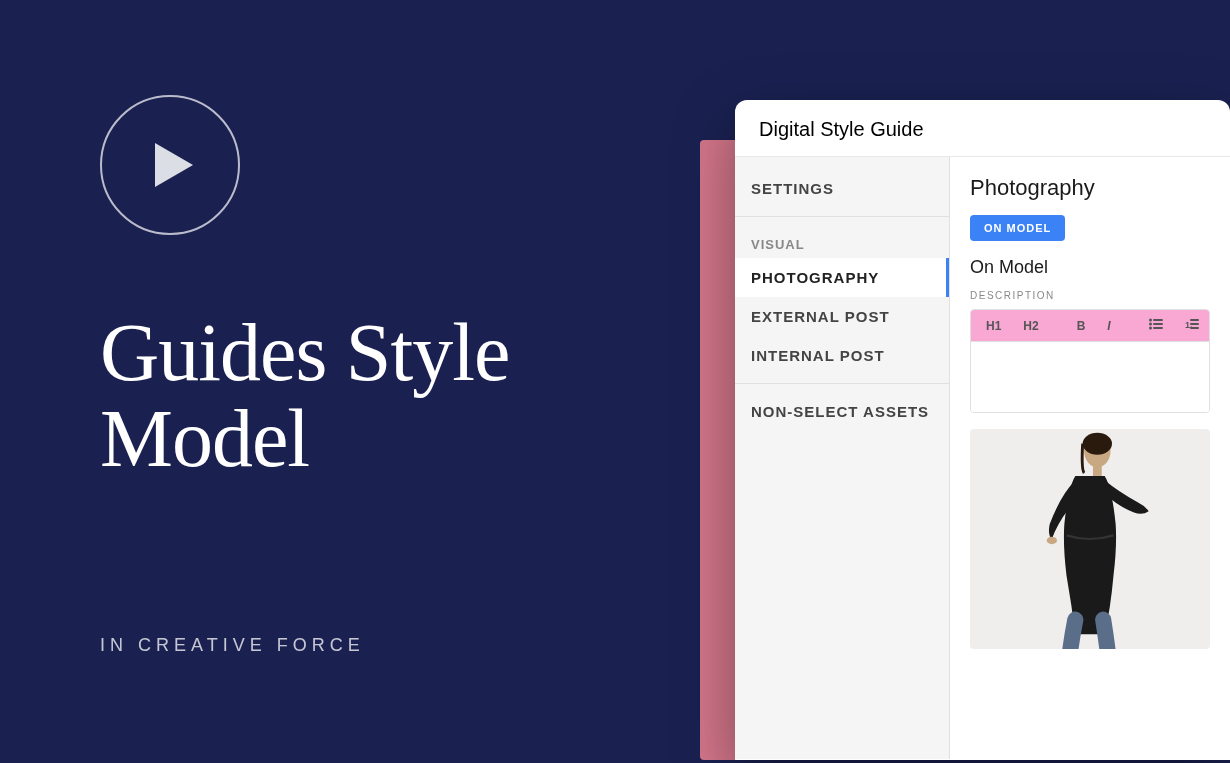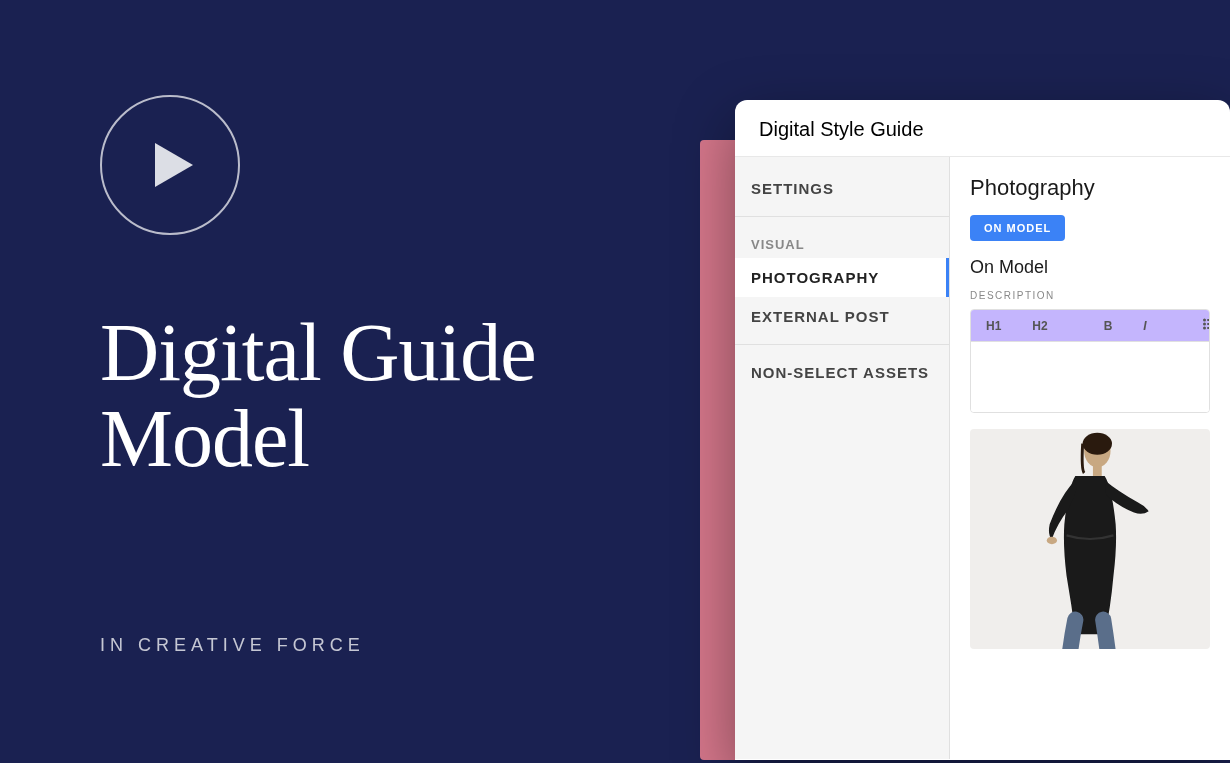--- a/index.html
+++ b/index.html
@@ -220,24 +220,24 @@
     .text-editor {
       border: 1px solid #e0e0e0;
       border-radius: 4px;
       overflow: hidden;
       margin-bottom: 16px;
     }
 
     .editor-toolbar {
       display: flex;
       align-items: center;
-      gap: 21px;
+      gap: 12px;
       padding: 6px 10px;
       border-bottom: 1px solid #e0e0e0;
-      background: #c4b5fd;
+      background: #f9a8d4;
     }
 
     .toolbar-btn {
       font-size: 12px;
       font-weight: 600;
       color: #555;
       padding: 2px 5px;
       cursor: pointer;
       border-radius: 2px;
     }
@@ -279,21 +279,21 @@
 
 <div class="right-panel"></div>
 
 <div class="play-button-container">
   <div class="play-button-circle">
     <div class="play-icon"></div>
   </div>
 </div>
 
 <div class="main-title">
-  <div>Digital Guide</div>
+  <div>Guides Style</div>
   <div>Model</div>
 </div>
 
 <div class="subtitle">IN CREATIVE FORCE</div>
 
 <div class="pink-rect"></div>
 
 <div class="style-guide-window">
 
   <div class="window-title-bar">
@@ -305,20 +305,21 @@
     <div class="window-sidebar">
 
       <div class="sidebar-item">SETTINGS</div>
 
       <div class="sidebar-divider"></div>
 
       <div class="sidebar-section-label">VISUAL</div>
 
       <div class="sidebar-item active">PHOTOGRAPHY</div>
       <div class="sidebar-item">EXTERNAL POST</div>
+      <div class="sidebar-item">INTERNAL POST</div>
 
       <div class="sidebar-divider"></div>
 
 
       <div class="sidebar-item">NON-SELECT ASSETS</div>
     </div>
 
     <div class="window-main">
 
       <div class="content-title">Photography</div>

